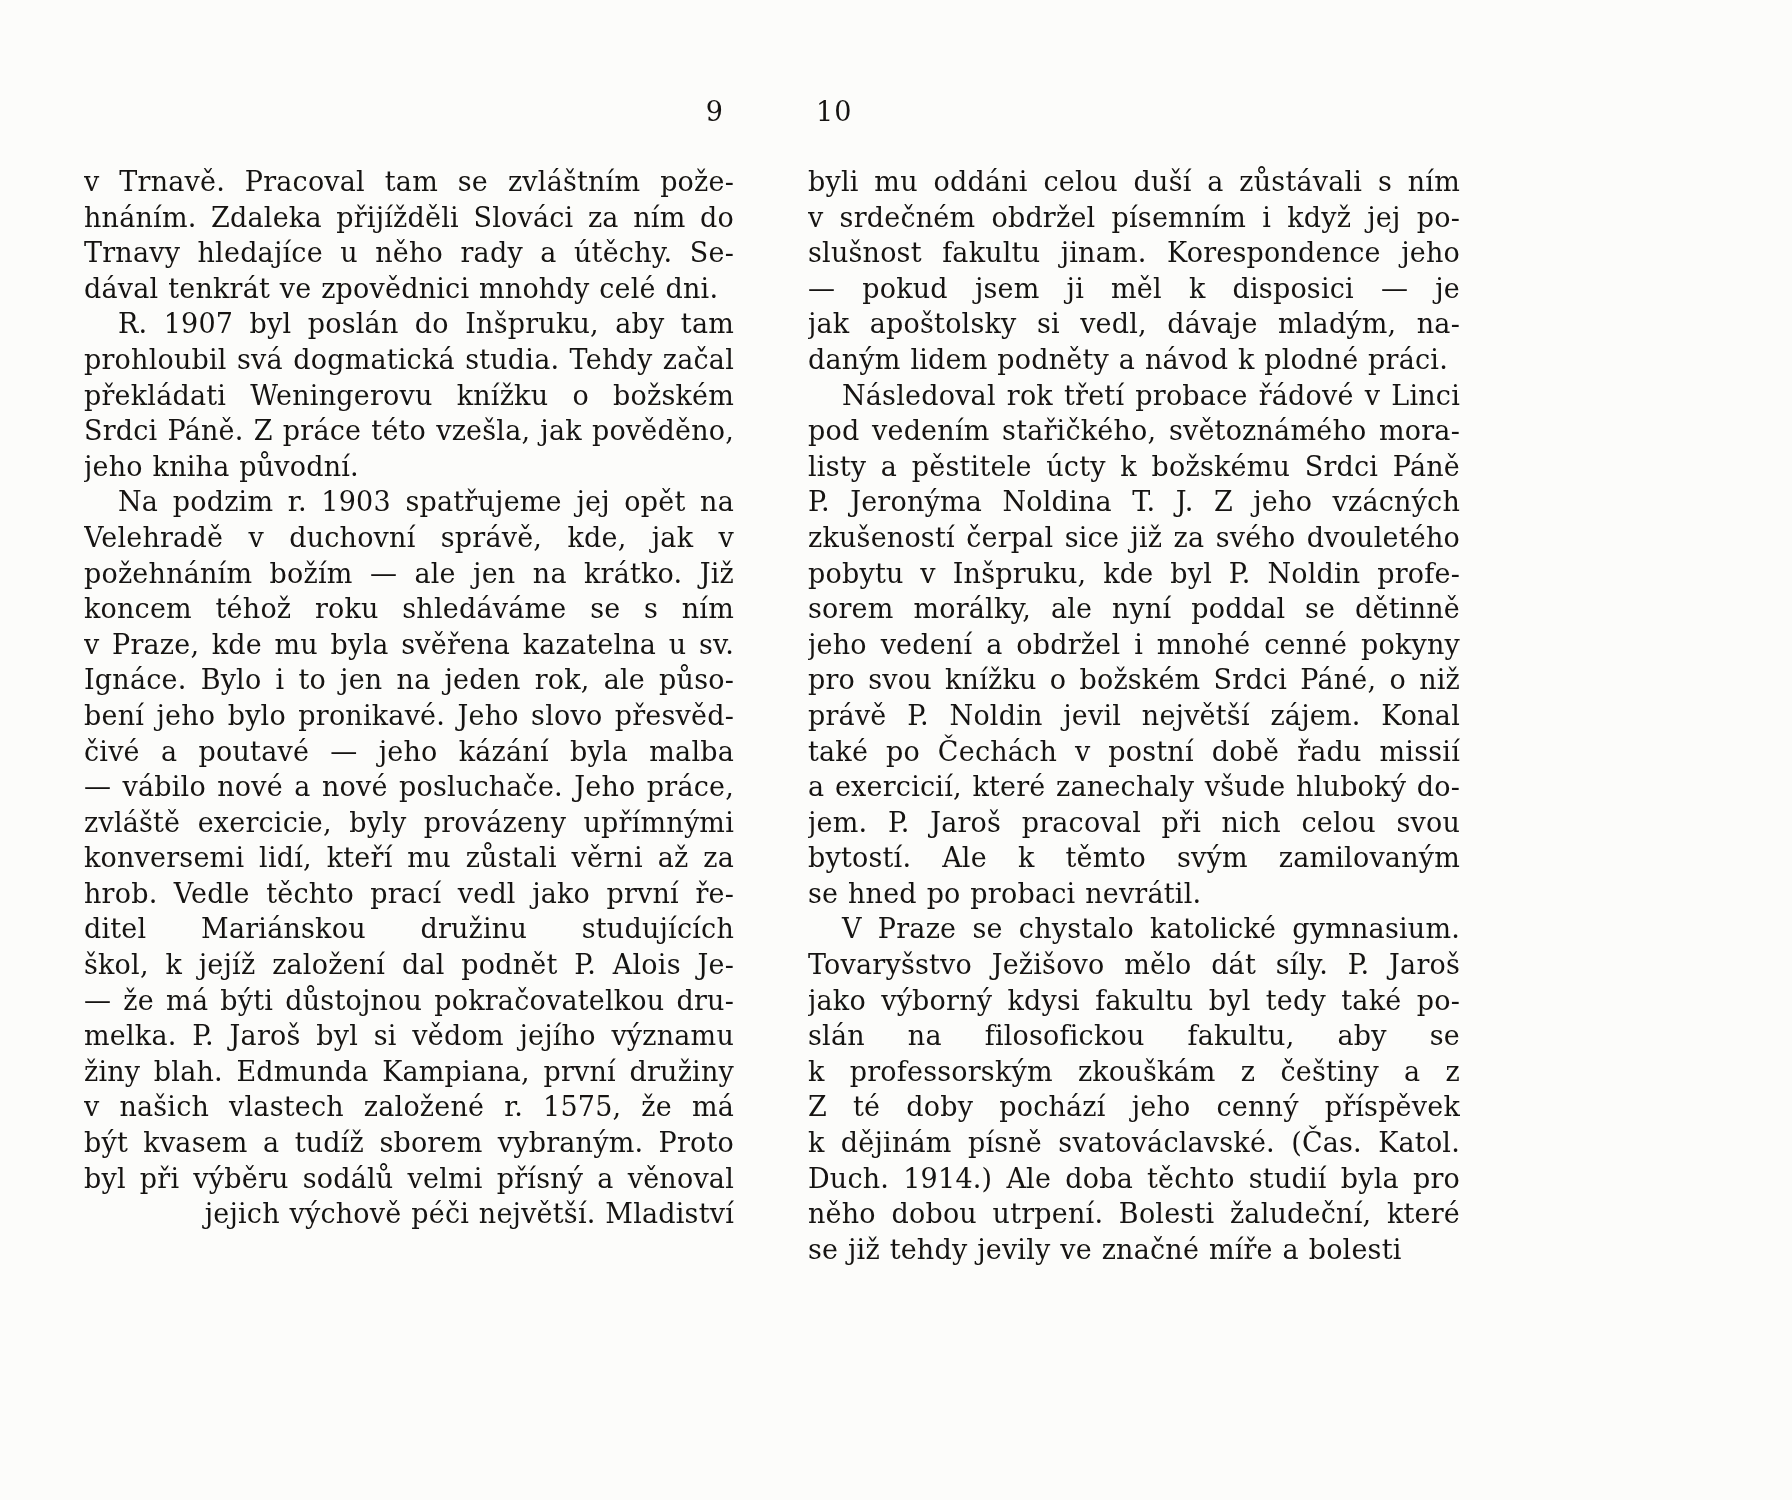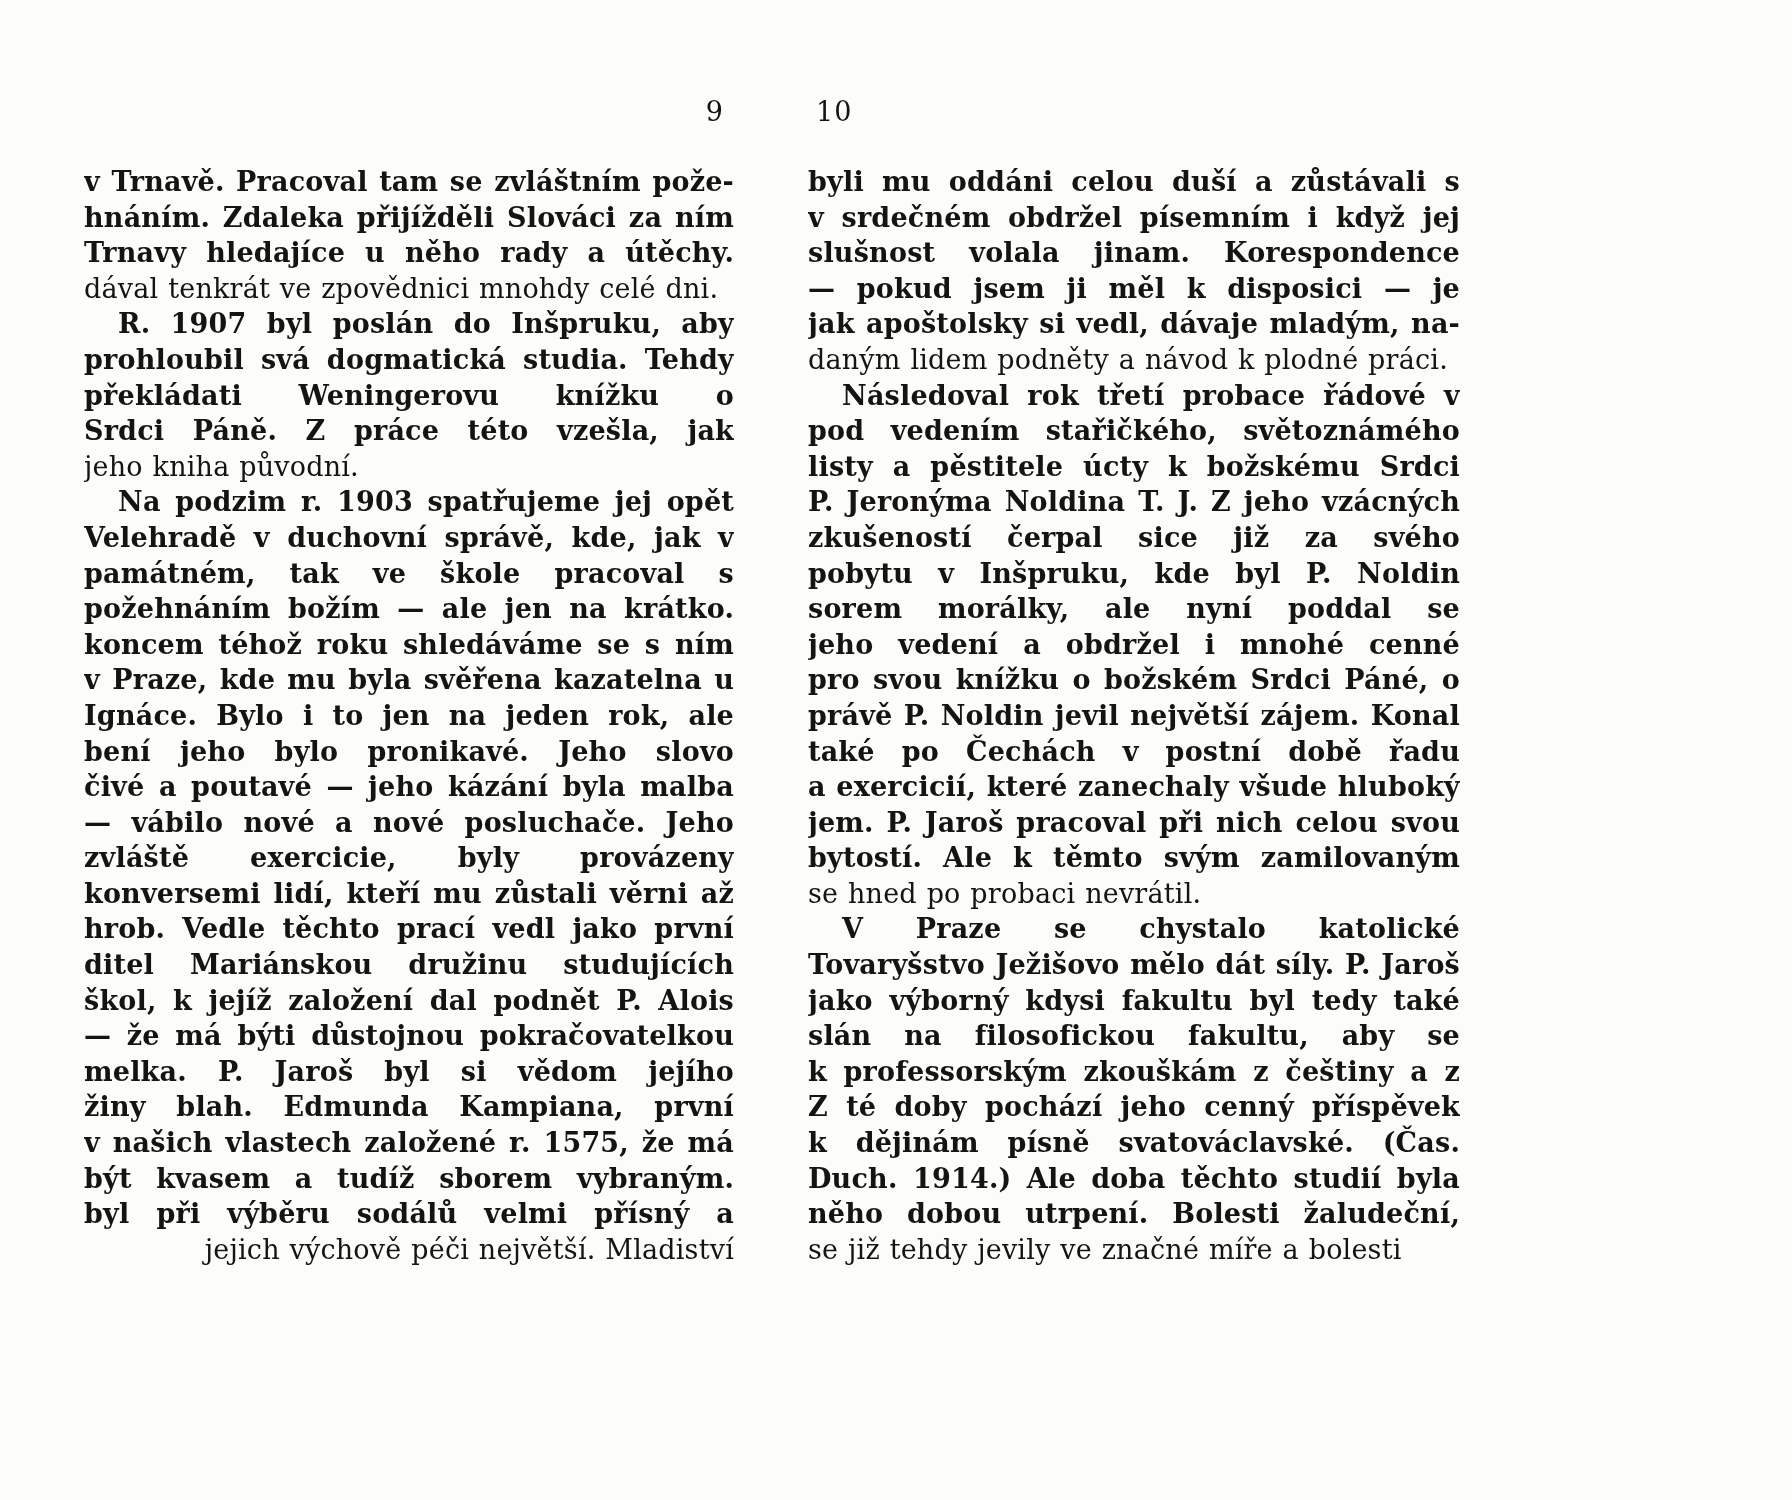--- a/index.html
+++ b/index.html
@@ -42,21 +42,20 @@
     font-size: 27px;
     line-height: 35.6px;
     height: 35.6px;
     overflow: hidden;
     letter-spacing: 0.2px;
     word-spacing: 1px;
   }
   .line.just {
     text-align: justify;
     text-align-last: justify;
-    font-weight: bold;
     -moz-text-align-last: justify;
   }
   .line.last {
     text-align: right;
     text-align-last: left;
   }
   .line.indent { padding-left: 34px; }
 </style>
 </head>
 <body>
@@ -75,21 +74,20 @@
         <div class="paragraph">
           <div class="line just indent">R. 1907 byl poslán do Inšpruku, aby tam</div>
           <div class="line just">prohloubil svá dogmatická studia. Tehdy začal</div>
           <div class="line just">překládati Weningerovu knížku o božském</div>
           <div class="line just">Srdci Páně. Z práce této vzešla, jak pověděno,</div>
           <div class="line last">jeho kniha původní.</div>
         </div>
         <div class="paragraph">
           <div class="line just indent">Na podzim r. 1903 spatřujeme jej opět na</div>
           <div class="line just">Velehradě v duchovní správě, kde, jak v chrámě</div>
-          <div class="line just">památném, tak ve škole pracoval s patrným</div>
           <div class="line just">požehnáním božím — ale jen na krátko. Již</div>
           <div class="line just">koncem téhož roku shledáváme se s ním</div>
           <div class="line just">v Praze, kde mu byla svěřena kazatelna u sv.</div>
           <div class="line just">Ignáce. Bylo i to jen na jeden rok, ale půso-</div>
           <div class="line just">bení jeho bylo pronikavé. Jeho slovo přesvěd-</div>
           <div class="line just">čivé a poutavé — jeho kázání byla malba</div>
           <div class="line just">— vábilo nové a nové posluchače. Jeho práce,</div>
           <div class="line just">zvláště exercicie, byly provázeny upřímnými</div>
           <div class="line just">konversemi lidí, kteří mu zůstali věrni až za</div>
           <div class="line just">hrob. Vedle těchto prací vedl jako první ře-</div>
@@ -105,21 +103,21 @@
         </div>
       </div>
   </div>
 
   <div class="page right">
     <div class="page-number">10</div>
     <div class="page-body">
         <div class="paragraph">
           <div class="line just">byli mu oddáni celou duší a zůstávali s ním</div>
           <div class="line just">v srdečném obdržel písemním i když jej po-</div>
-          <div class="line just">slušnost volala jinam. Korespondence jeho</div>
+          <div class="line just">slušnost fakultu jinam. Korespondence jeho</div>
           <div class="line just">— pokud jsem ji měl k disposici — je svědkem,</div>
           <div class="line just">jak apoštolsky si vedl, dávaje mladým, na-</div>
           <div class="line last">daným lidem podněty a návod k plodné práci.</div>
         </div>
         <div class="paragraph">
           <div class="line just indent">Následoval rok třetí probace řádové v Linci</div>
           <div class="line just">pod vedením stařičkého, světoznámého mora-</div>
           <div class="line just">listy a pěstitele úcty k božskému Srdci Páně</div>
           <div class="line just">P. Jeronýma Noldina T. J. Z jeho vzácných</div>
           <div class="line just">zkušeností čerpal sice již za svého dvouletého</div>

